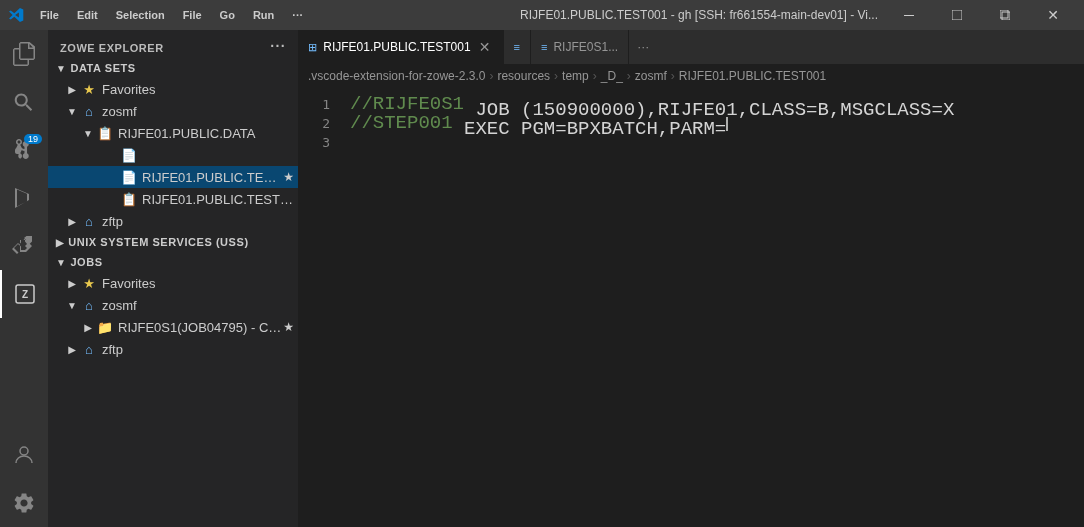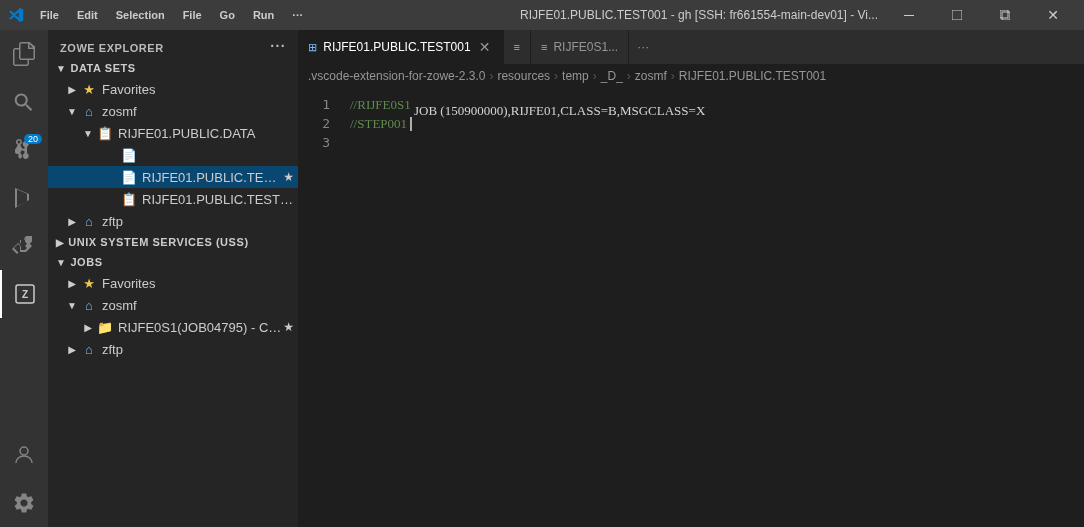--- a/index.html
+++ b/index.html
@@ -288,22 +288,22 @@
       line-height: 19px;
       flex-shrink: 0;
       user-select: none;
     }
     .code-area {
       flex: 1;
       padding: 8px 0 0 12px;
       overflow: auto;
       line-height: 19px;
       color: #d4d4d4;
-      font-family: Liberation Serif, serif;
-      font-size: 13px;
+      font-family: Liberation Mono, monospace;
+      font-size: 19px;
     }
     .code-line {
       display: flex;
       align-items: center;
       height: 19px;
       white-space: pre;
     }
     .cursor {
       display: inline-block;
       width: 2px;
@@ -375,21 +375,21 @@
     <div class="activity-bar-item" title="Search">
       <svg width="24" height="24" viewBox="0 0 24 24" fill="none">
         <path d="M15.25 14.5H14.46L14.18 14.22C15.16 13.07 15.75 11.58 15.75 9.96C15.75 6.37 12.84 3.46 9.25 3.46C5.66 3.46 2.75 6.37 2.75 9.96C2.75 13.55 5.66 16.46 9.25 16.46C10.87 16.46 12.36 15.87 13.51 14.89L13.79 15.17V15.96L18.75 20.91L20.19 19.47L15.25 14.5ZM9.25 14.46C6.76 14.46 4.75 12.45 4.75 9.96C4.75 7.47 6.76 5.46 9.25 5.46C11.74 5.46 13.75 7.47 13.75 9.96C13.75 12.45 11.74 14.46 9.25 14.46Z" fill="#858585"></path>
       </svg>
     </div>
 
     <div class="activity-bar-item" title="Source Control">
       <svg width="24" height="24" viewBox="0 0 24 24" fill="none">
         <path d="M7 21C8.66 21 10 19.66 10 18C10 16.76 9.27 15.69 8.22 15.22L9.78 12.07C10.51 12.59 11.43 12.96 12.45 12.99L12.46 15.26C11.44 15.73 10.75 16.78 10.75 18C10.75 19.66 12.09 21 13.75 21C15.41 21 16.75 19.66 16.75 18C16.75 16.78 16.06 15.73 15.04 15.26V8.74C16.06 8.27 16.75 7.22 16.75 6C16.75 4.34 15.41 3 13.75 3C12.09 3 10.75 4.34 10.75 6C10.75 7.22 11.44 8.27 12.46 8.74V10.98C11.47 10.95 10.56 10.6 9.83 10.02L8.22 6.78C9.27 6.31 10 5.24 10 4C10 2.34 8.66 1 7 1C5.34 1 4 2.34 4 4C4 5.24 4.73 6.31 5.78 6.78L4.19 10.02C3.44 10.6 3 11.39 3 12.27V14C3 15.1 3.9 16 5 16H6.05C6.27 16 6.49 15.97 6.69 15.91C6.41 16.56 6.25 17.26 6.25 18C6.25 19.66 7.59 21 9.25 21H7ZM7 5.5C6.17 5.5 5.5 4.83 5.5 4C5.5 3.17 6.17 2.5 7 2.5C7.83 2.5 8.5 3.17 8.5 4C8.5 4.83 7.83 5.5 7 5.5Z" fill="#858585"></path>
       </svg>
-      <span class="badge">20</span>
+      <span class="badge">19</span>
     </div>
 
     <div class="activity-bar-item" title="Run and Debug">
       <svg width="24" height="24" viewBox="0 0 24 24" fill="none">
         <path d="M17 8L3 2v20l7-4 7-4V8zm-2 7.18L8.65 18.5 5 20.5V3.5l10 4.18v7.5z" fill="#858585"></path>
       </svg>
     </div>
 
     <div class="activity-bar-item" title="Extensions">
       <svg width="24" height="24" viewBox="0 0 24 24" fill="none">
@@ -563,21 +563,21 @@
       <div class="line-numbers">
         <div>1</div>
         <div>2</div>
         <div>3</div>
       </div>
       <div class="code-area">
         <div class="code-line">
           <span class="tok-comment">//RIJFE0S1 </span><span class="tok-plain">JOB </span><span class="tok-plain">(150900000),RIJFE01,CLASS=B,MSGCLASS=X</span>
         </div>
         <div class="code-line">
-          <span class="tok-comment">//STEP001 </span><span class="cursor"></span>
+          <span class="tok-comment">//STEP001 </span><span class="tok-plain">EXEC PGM=BPXBATCH,PARM=</span><span class="cursor"></span>
         </div>
         <div class="code-line"></div>
       </div>
     </div>
 
   </div>
 
 </div>
 
 </body></html>

